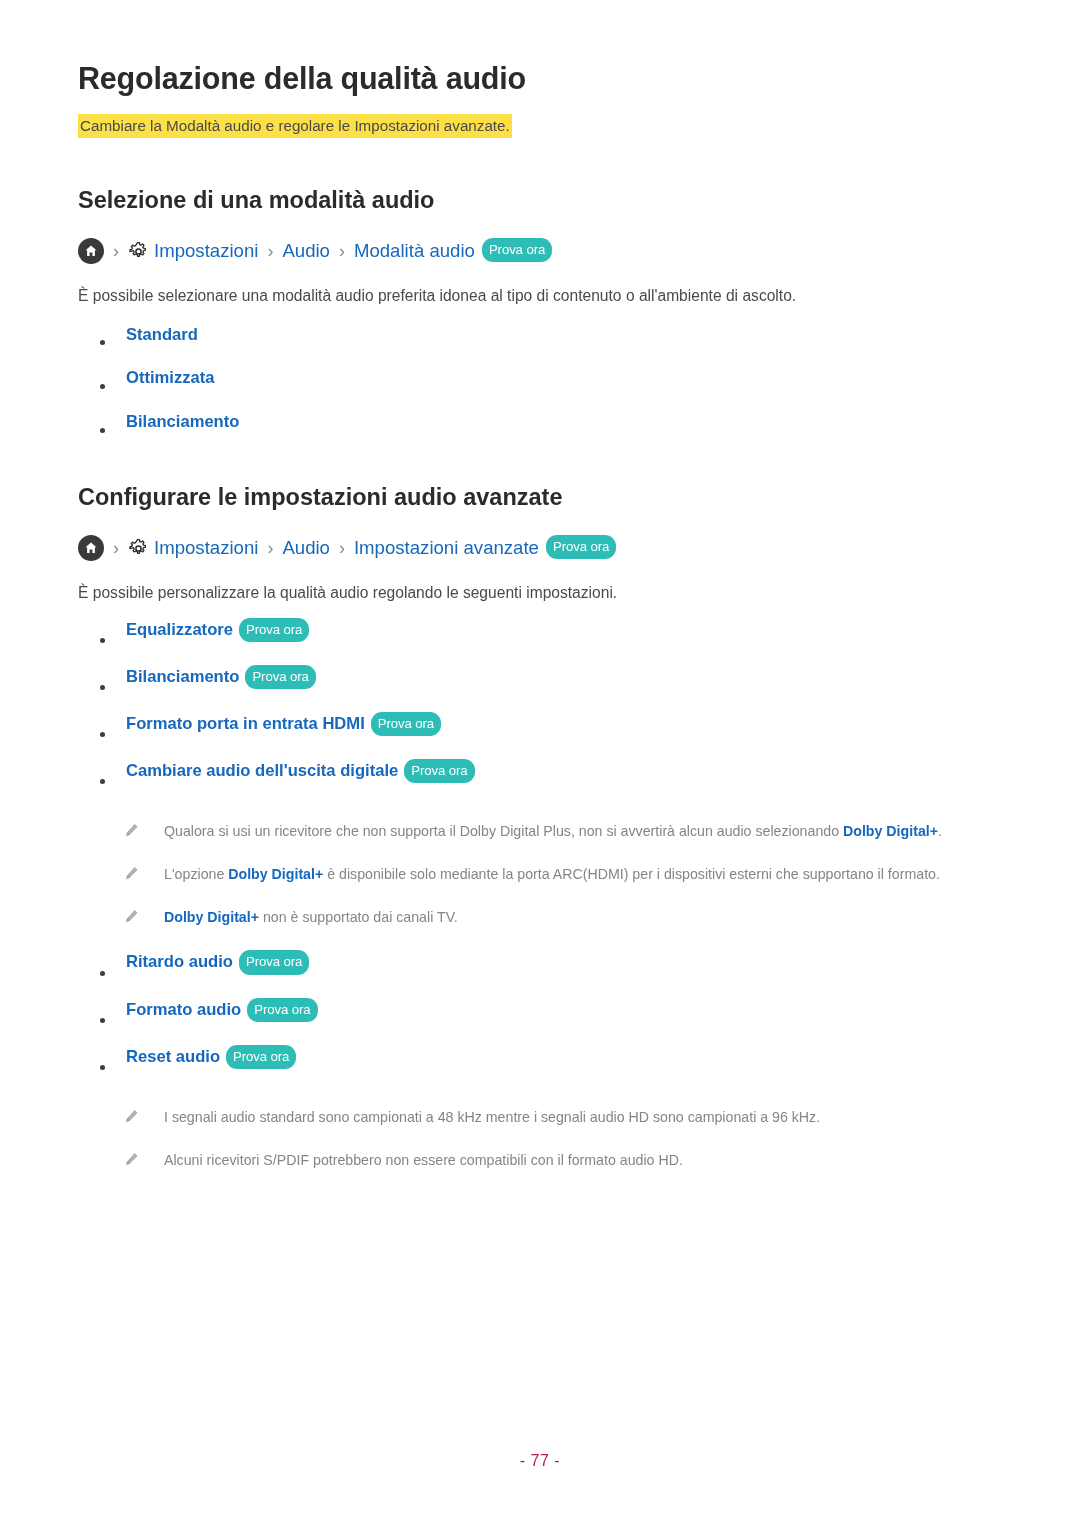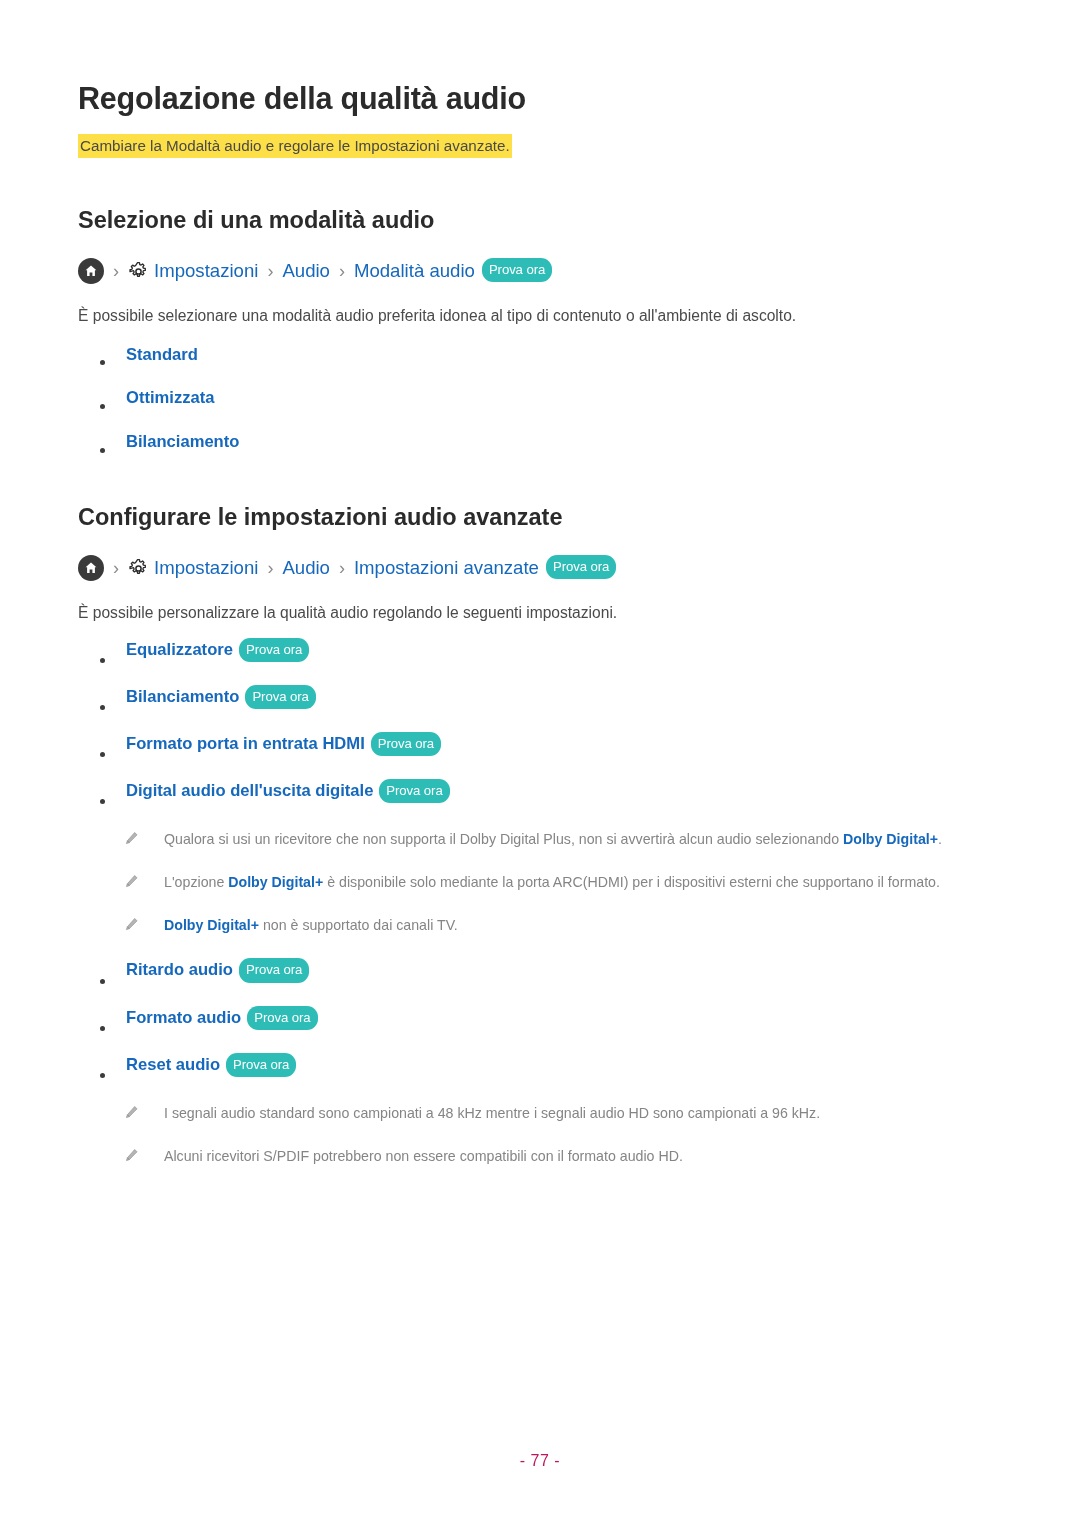--- a/index.html
+++ b/index.html
@@ -23,21 +23,21 @@
     padding: 0 78px;
   }
 
   
   .doc-title {
     font-size: 30.5px;
     font-weight: 600;
     color: #2b2b2b;
     letter-spacing: -0.2px;
     margin: 0;
-    padding-top: 80px;
+    padding-top: 60px;
     line-height: 1.2;
   }
   .doc-subtitle-wrap {
     margin-top: 17px;
     line-height: 1;
   }
   .doc-subtitle {
     display: inline;
     font-size: 15.2px;
     color: #4a4a4a;
@@ -177,21 +177,21 @@
     margin: 0;
     padding: 0 0 0 46px;
   }
   .note-item {
     display: flex;
     align-items: flex-start;
     margin-top: 20px;
   }
   .note-list.notes-a { padding-top: 24px; }
   .note-list.notes-b { padding-top: 24px; }
-  .note-item:first-child { margin-top: 0; }
+  .note-item:first-child { margin-top: 12px; }
   .pencil-icon {
     flex: none;
     width: 16px;
     margin-right: 24px;
     margin-top: 3px;
   }
   .pencil-icon svg { display: block; }
   .note-text {
     font-size: 14.2px;
     color: #858585;
@@ -315,21 +315,21 @@
     </li>
     <li class="bullet-item">
       <span class="bullet-dot"></span>
       <span class="bullet-text-wrap">
         <span class="bullet-label">Formato porta in entrata HDMI</span><span class="pill-inline">Prova ora</span>
       </span>
     </li>
     <li class="bullet-item">
       <span class="bullet-dot"></span>
       <span class="bullet-text-wrap">
-        <span class="bullet-label">Digital audio dell'uscita digitale</span><span class="pill-inline">Prova ora</span>
+        <span class="bullet-label">Cambiare audio dell'uscita digitale</span><span class="pill-inline">Prova ora</span>
       </span>
     </li>
   </ul>
 
   <ul class="note-list notes-a">
     <li class="note-item">
       <span class="pencil-icon">
         <svg width="15" height="15" viewBox="0 0 16 16" aria-hidden="true">
           <path d="M11.4 1.6 L13.9 4.1 L5.6 12.4 L2.6 13.4 L3.6 10.4 Z" fill="#b4b4b4" stroke="#9a9a9a" stroke-width="0.8" stroke-linejoin="round"></path>
           <path d="M3.6 10.4 L5.6 12.4" stroke="#7d7d7d" stroke-width="0.8"></path>

